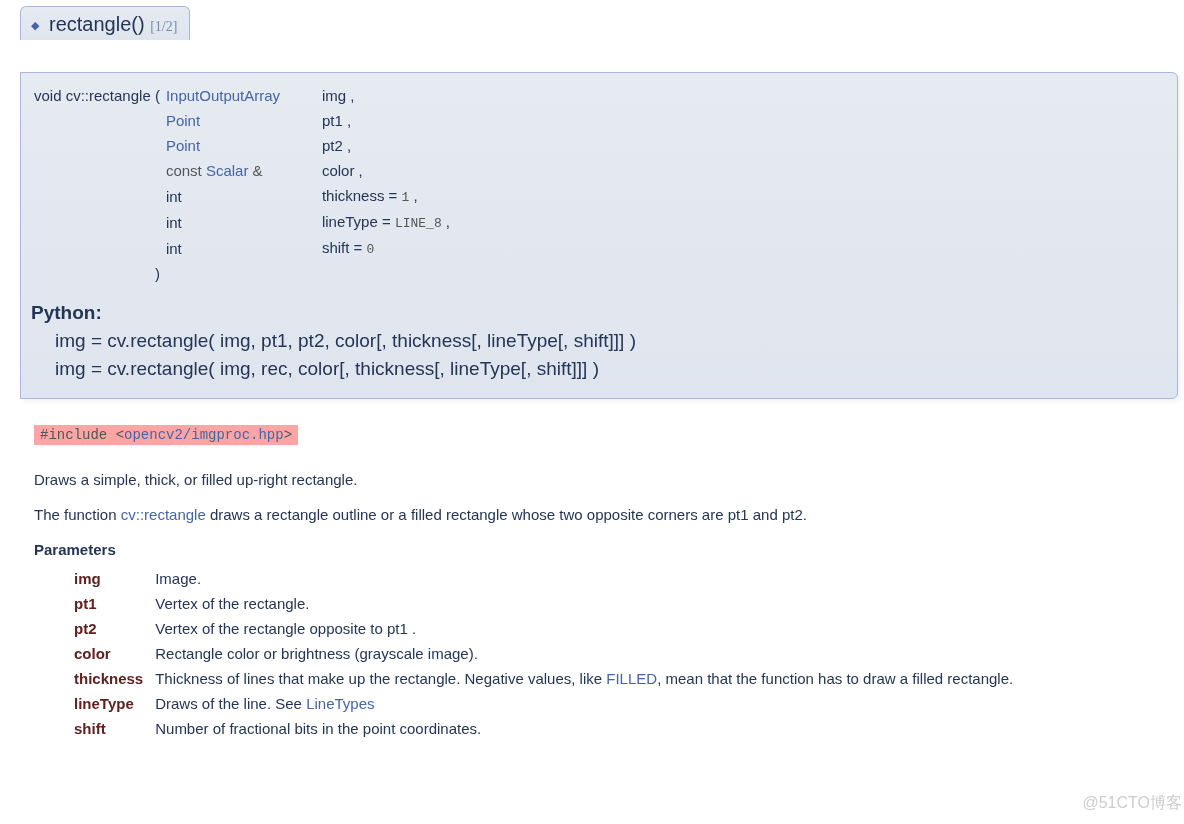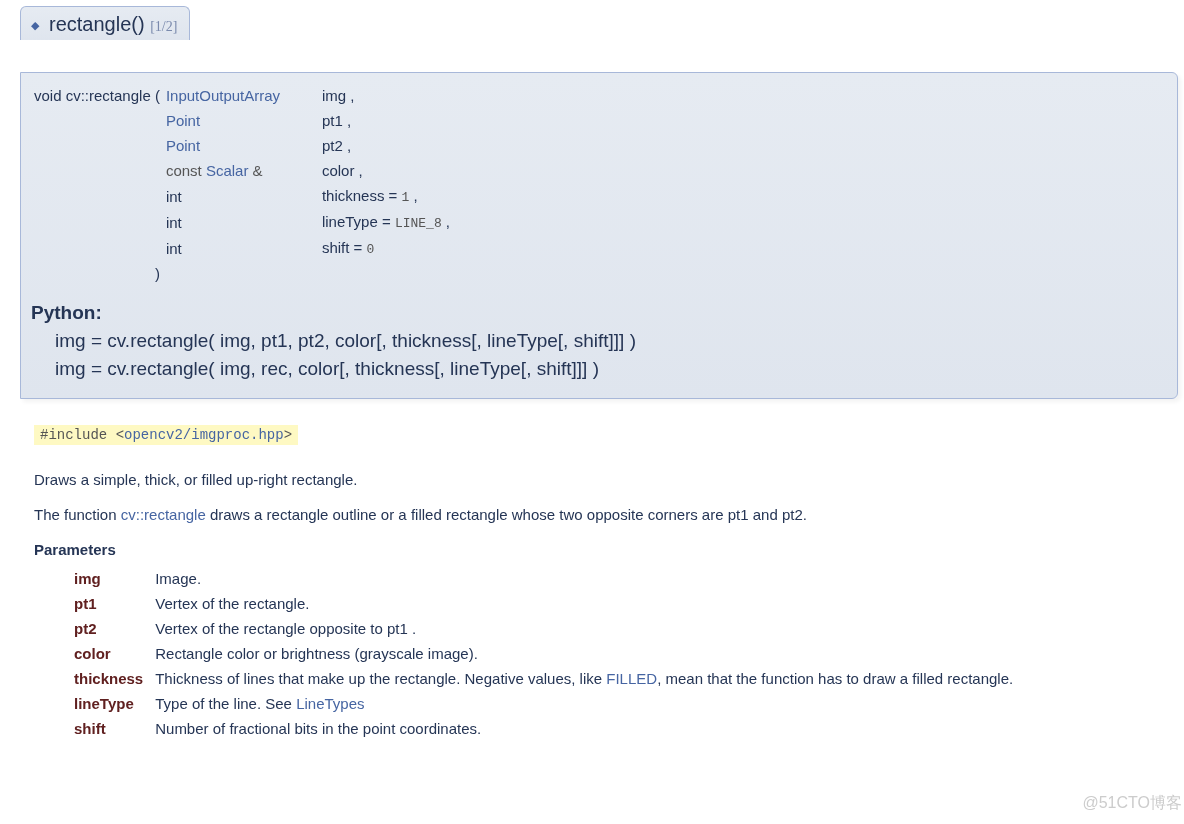--- a/index.html
+++ b/index.html
@@ -38,21 +38,21 @@
   td.qual { text-align: right; padding-right: 2px; color: #253555; }
   td.ptype { color: #253555; min-width: 150px; }
   a.typelink { color: #4665a2; text-decoration: none; font-weight: normal; }
   .pre   { color: #555; }
   .mono  { font-family: "Courier New", monospace; font-size: 13px; color: #555; }
   .pysec { margin-top: 16px; font-size: 19px; }
   .pysec .pylabel { font-weight: bold; color: #253555; }
   .pysec .pyline { margin: 6px 0 6px 24px; color: #253555; }
   .include {
     display: inline-block;
-    background: #fef9c3;
+    background: #fca5a5;
     padding: 2px 6px;
     font-family: "Courier New", monospace;
     font-size: 14px;
     margin: 26px 0 12px 14px;
     color: #555;
   }
   .include .hdr { color: #4665a2; }
   .desc { margin: 14px 14px 0 14px; font-size: 15px; }
   .desc p { margin: 0 0 18px 0; }
   .params-title { font-weight: bold; margin: 18px 0 8px 14px; font-size: 15px; color: #253555; }
@@ -156,21 +156,21 @@
       <tr>
         <td class="pnam">color</td>
         <td>Rectangle color or brightness (grayscale image).</td>
       </tr>
       <tr>
         <td class="pnam">thickness</td>
         <td><span>Thickness of lines that make up the rectangle. Negative values, like </span><a href="#" class="typelink">FILLED</a><span>, mean that the function has to draw a filled rectangle.</span></td>
       </tr>
       <tr>
         <td class="pnam">lineType</td>
-        <td><span>Type of the line. See </span><a href="#" class="typelink">LineTypes</a><span></span></td>
+        <td><span>Draws of the line. See </span><a href="#" class="typelink">LineTypes</a><span></span></td>
       </tr>
       <tr>
         <td class="pnam">shift</td>
         <td>Number of fractional bits in the point coordinates.</td>
       </tr>
     </tbody>
 </table>
 
 <div class="watermark">@51CTO博客</div>
 

